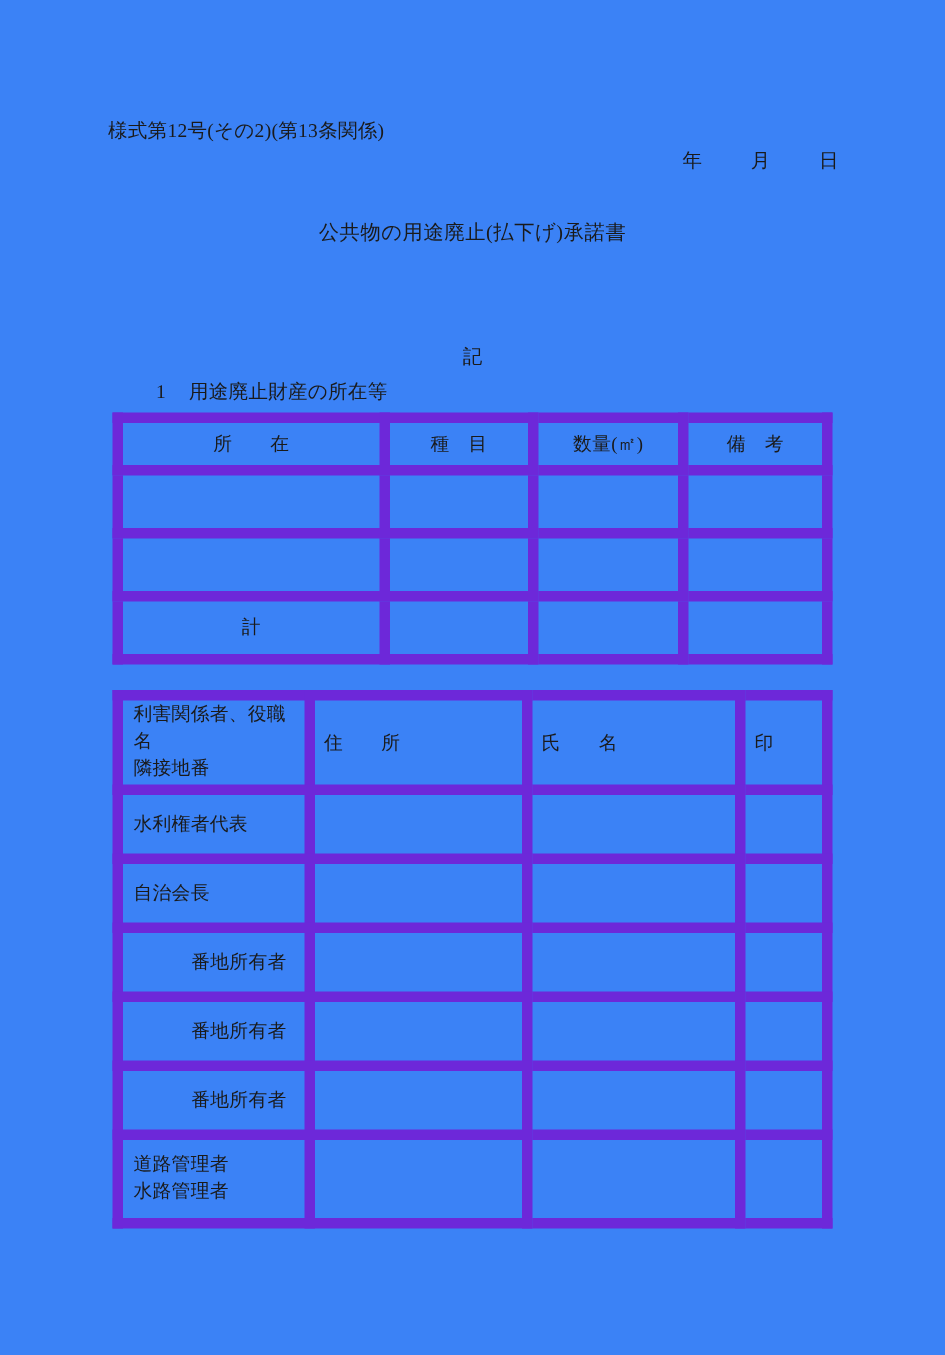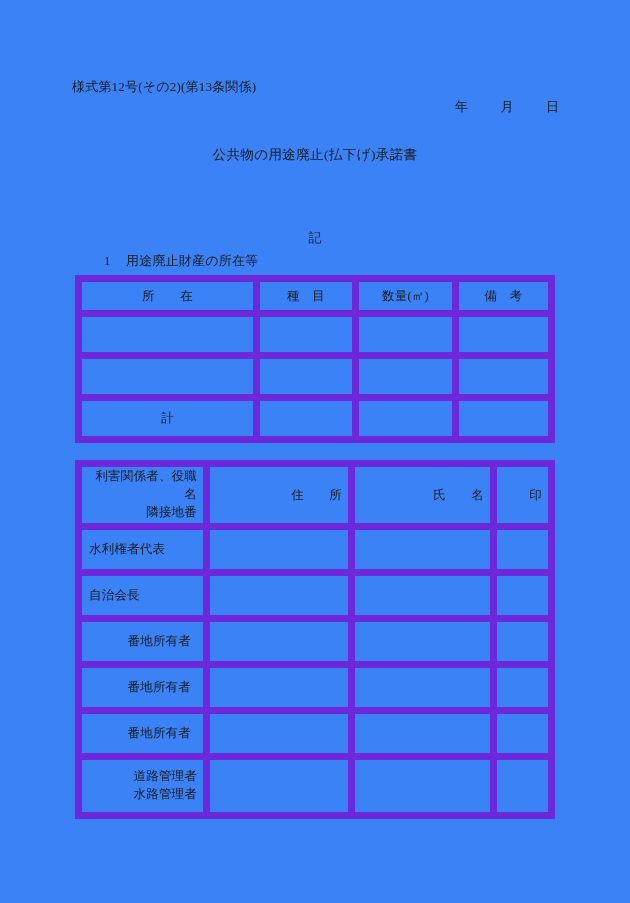--- a/index.html
+++ b/index.html
@@ -120,36 +120,36 @@
   
   #table-parties {
     left: 75px;
     top: 460px;
     width: 473px;
   }
   #table-parties col.c-role { width: 128px; }
   #table-parties col.c-addr { width: 145px; }
   #table-parties col.c-name { width: 142px; }
   #table-parties col.c-seal { width:  58px; }
-  #table-parties .hdr td { height: 56px; text-align: right; }
+  #table-parties .hdr td { height: 56px; text-align: left; }
   #table-parties .hdr td.role-head {
     text-align: left;
     line-height: 1.42;
     padding-left: 7px;
   }
   #table-parties .data-row td { height: 39px; }
   #table-parties .data-row td.role-left { text-align: left; padding-left: 7px; }
   #table-parties .data-row td.role-right { text-align: right; padding-right: 12px; }
   #table-parties .tall-row td { height: 52px; }
   #table-parties .tall-row td.role-left {
     text-align: left;
     padding-left: 7px;
     line-height: 1.42;
   }
-  .ln { display: block; text-align: right; }
+  .ln { display: block; }
 </style>
 </head>
 <body>
 
 <div class="page">
 
   <div class="form-code">様式第12号(その2)(第13条関係)</div>
 
   <div class="date-line">
     <span>年</span>

